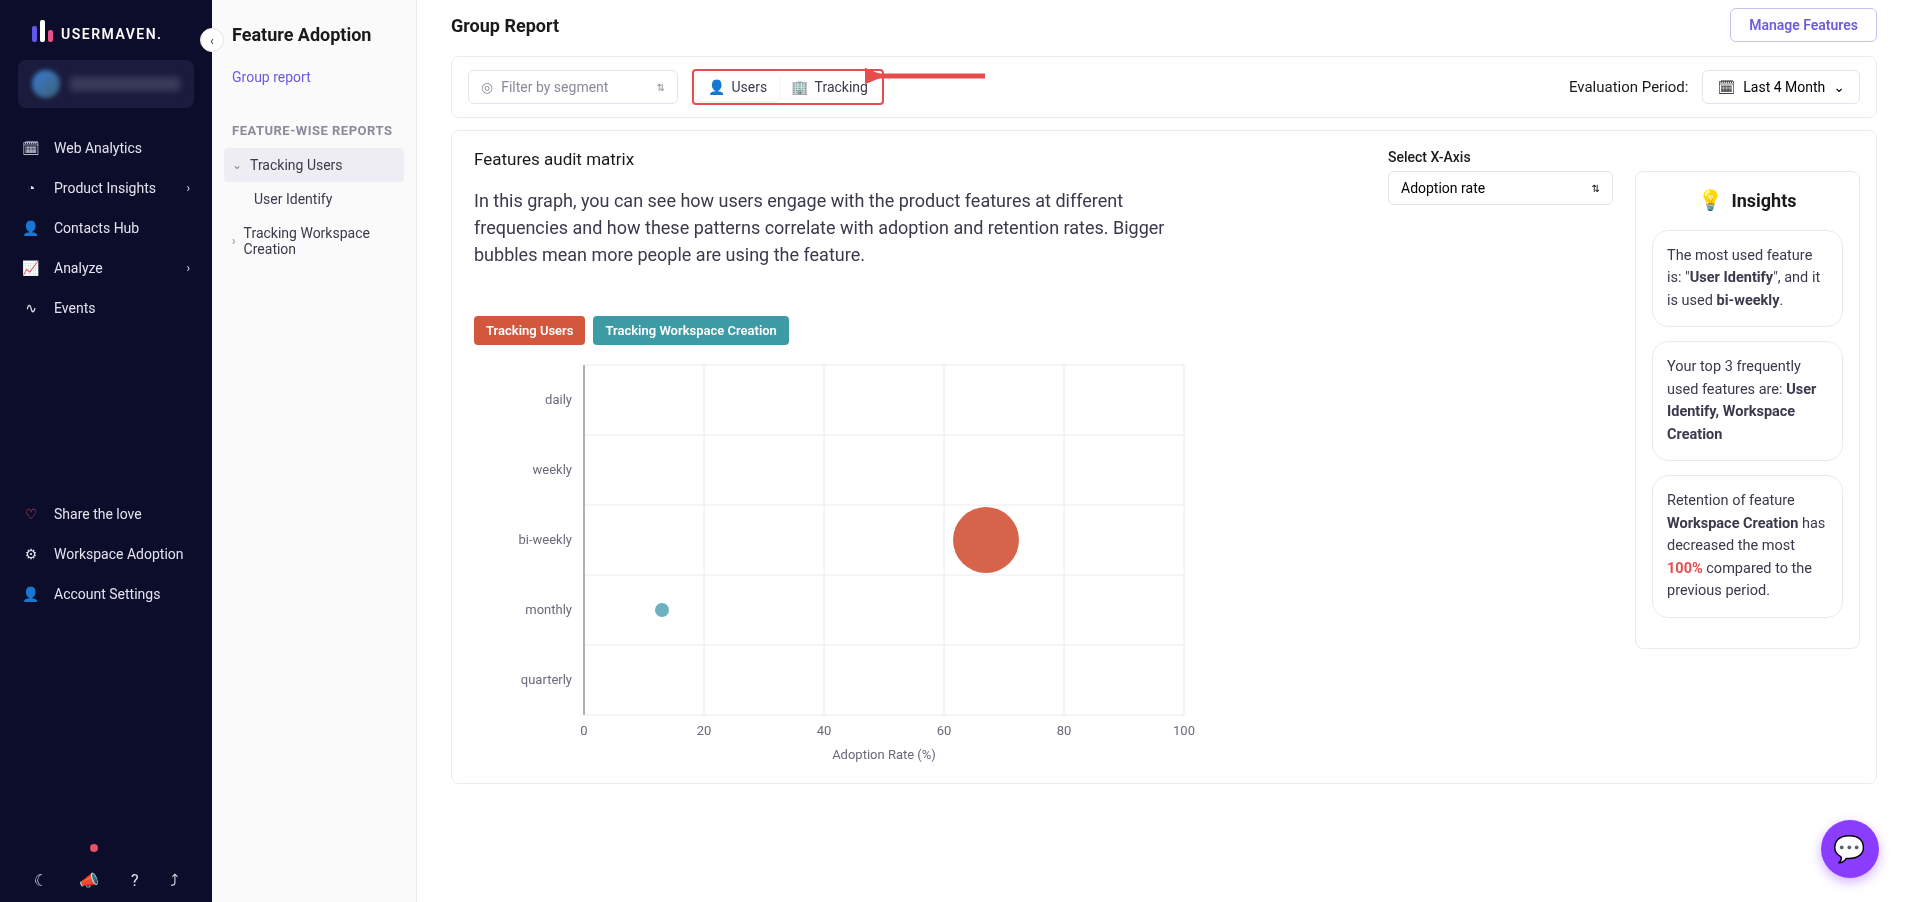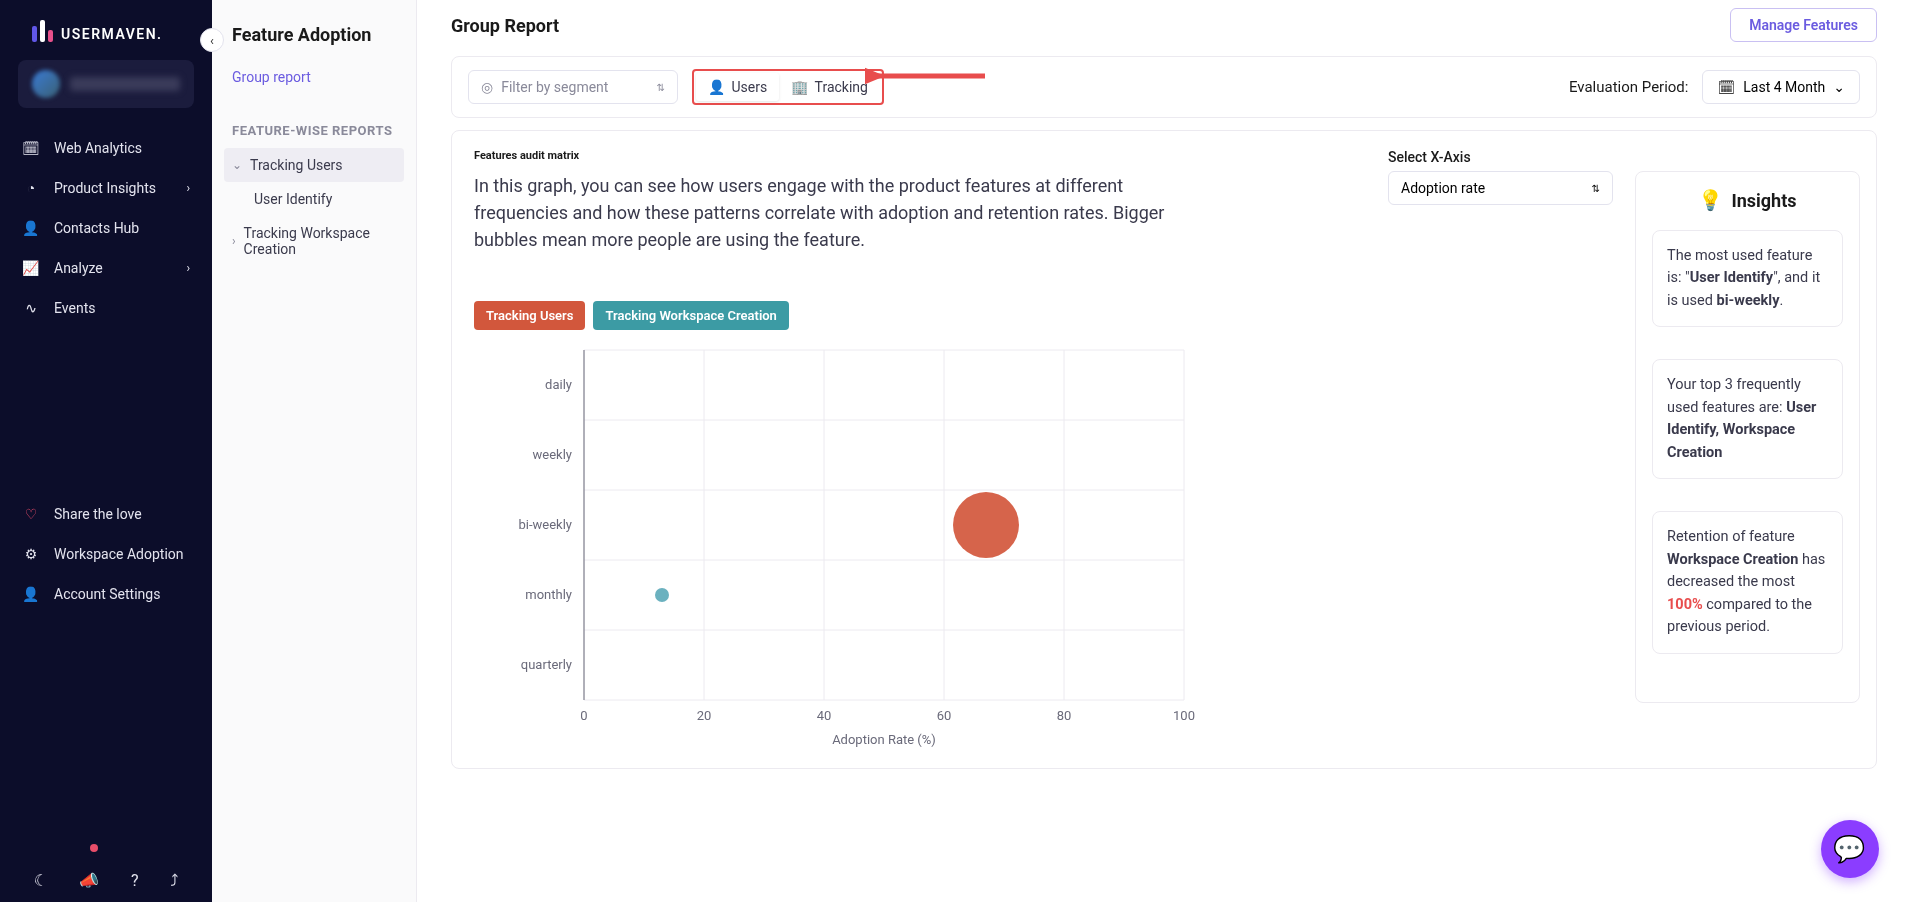--- a/index.html
+++ b/index.html
@@ -43,42 +43,42 @@
 .toggle-group{display:flex;border:2px solid #e84d4d;border-radius:4px;padding:2px;position:relative}
 .toggle-btn{display:flex;align-items:center;gap:6px;padding:6px 12px;font-size:14px;color:#3a3a4c;cursor:pointer;border-radius:3px}
 .toggle-btn.active{background:#fff;box-shadow:0 1px 3px rgba(0,0,0,.1)}
 .spacer{flex:1}
 .eval-label{font-size:15px;color:#1a1a1a}
 .period-select{display:flex;align-items:center;gap:8px;border:1px solid #e3e3ee;border-radius:6px;padding:8px 14px;font-size:14px;cursor:pointer}
 .arrow-annot{position:absolute;left:865px;top:62px;pointer-events:none}
 .content-card{border:1px solid #eceaf0;border-radius:8px;padding:18px 22px;display:flex;gap:22px}
 .matrix-area{flex:1}
 .matrix-header{display:flex;justify-content:space-between;margin-bottom:6px}
-.matrix-title{font-size:11px;font-weight:700;color:#1a1a1a;margin-bottom:10px}
+.matrix-title{font-size:17px;font-weight:400;color:#1a1a1a;margin-bottom:18px}
 .matrix-desc{font-size:18px;color:#3a3a4c;max-width:700px;line-height:1.5}
 .xaxis-sel{margin-left:auto}
 .xaxis-label{font-size:14px;color:#1a1a1a;font-weight:500;margin-bottom:6px}
 .xaxis-select{display:flex;align-items:center;justify-content:space-between;border:1px solid #e3e3ee;border-radius:6px;padding:8px 12px;width:225px;font-size:14px;cursor:pointer}
 .legend{display:flex;gap:8px;margin:48px 0 10px}
 .legend-chip{padding:7px 12px;border-radius:4px;font-size:13px;color:#fff;font-weight:600}
 .chip-orange{background:#d2573c}
 .chip-teal{background:#3c9ba4}
 .chart-wrap{position:relative;height:410px;margin-left:30px}
 .chart-svg{width:700px;height:410px}
 .grid-line{stroke:#eceaf0;stroke-width:1}
 .axis-line{stroke:#6a6a7a;stroke-width:1}
 .ytick{font-size:13px;fill:#6a6a7a;text-anchor:end}
 .xtick{font-size:13px;fill:#6a6a7a;text-anchor:middle}
 .xlabel{font-size:13px;fill:#6a6a7a;text-anchor:middle}
 .bubble-orange{fill:#d2573c;opacity:.92}
 .bubble-teal{fill:#5ba8b8;opacity:.9}
 .insights-panel{width:225px;border:1px solid #eceaf0;border-radius:8px;padding:16px;margin-top:22px;margin-right:-6px;align-self:flex-start}
 .insights-title{display:flex;align-items:center;justify-content:center;gap:8px;font-size:18px;font-weight:700;color:#1a1a1a;margin-bottom:18px}
 .bulb{color:#f0b429;font-size:20px}
-.insight-card{border:1px solid #eceaf0;border-radius:8px;padding:14px;margin-bottom:32px;font-size:14.5px;color:#3a3a4c;line-height:1.55}
+.insight-card{border:1px solid #eceaf0;border-radius:16px;padding:14px;margin-bottom:14px;font-size:14.5px;color:#3a3a4c;line-height:1.55}
 .insight-card b{font-weight:700}
 .red-text{color:#e84d4d;font-weight:700}
 .fab{position:absolute;bottom:24px;right:26px;width:58px;height:58px;border-radius:50%;background:#8b3dff;display:flex;align-items:center;justify-content:center;color:#fff;font-size:26px;cursor:pointer;box-shadow:0 4px 12px rgba(139,61,255,.4)}
 .icon{width:18px;height:18px;display:inline-flex;align-items:center;justify-content:center}
 </style>
 </head>
 <body>
 
 <div class="app">
   <div class="sidebar-primary">

